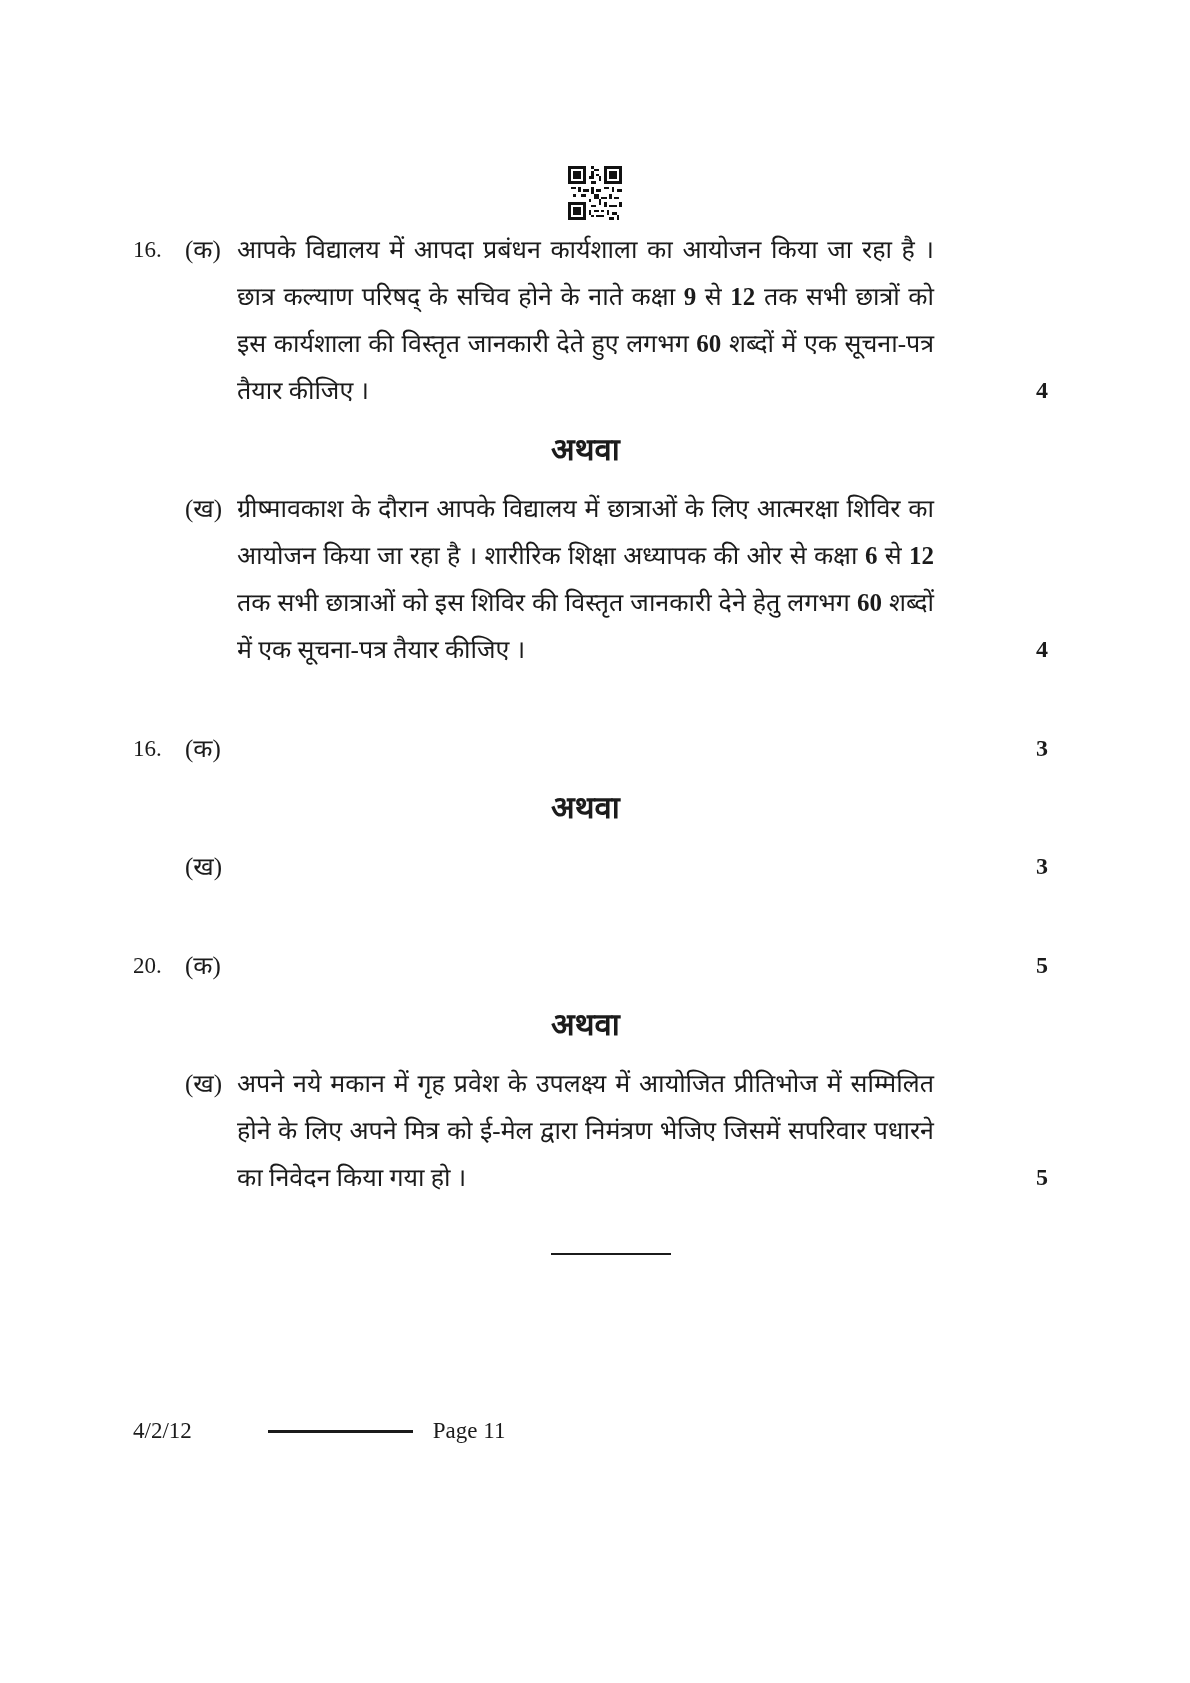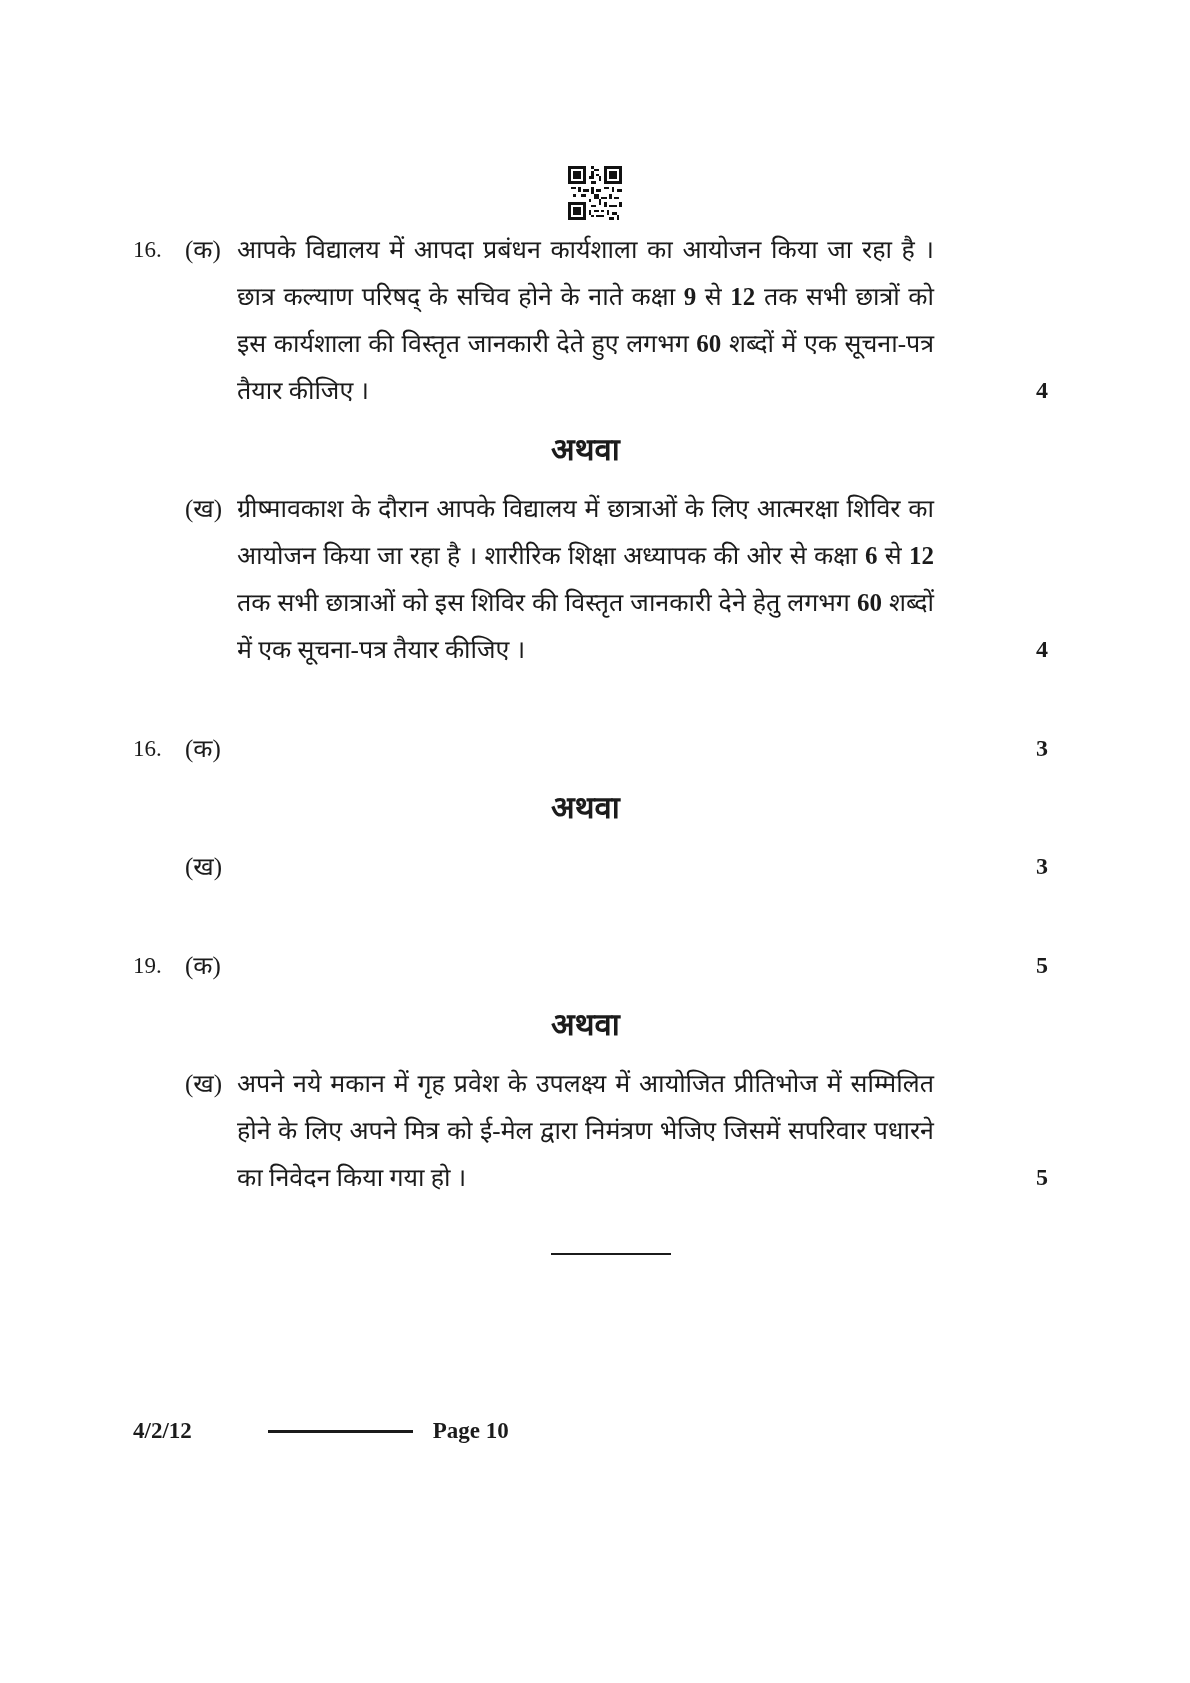--- a/index.html
+++ b/index.html
@@ -66,21 +66,21 @@
     background:#1b1b1b;
     margin-left:418px;
     margin-top:10px;
   }
   .footer{
     position:absolute;
     left:133px;
     top:1418px;
     display:flex;
     align-items:center;
-    font-weight:bold;
+    font-weight:normal;
     font-size:23px;
   }
   .footer-line{
     width:145px;
     height:3px;
     background:#1b1b1b;
     margin-left:76px;
     margin-right:20px;
   }
 </style>
@@ -174,33 +174,33 @@
     <div class="orline">अथवा</div>
     <div class="part">
       <div class="qnum"></div>
       <div class="plabel">(ख)</div>
       <div class="marks">3</div>
     </div>
   </section>
 
   <section class="question">
     <div class="part">
-      <div class="qnum">19.</div>
+      <div class="qnum">20.</div>
       <div class="plabel">(क)</div>
       <div class="marks">5</div>
     </div>
     <div class="orline">अथवा</div>
     <div class="part">
       <div class="qnum"></div>
       <div class="plabel">(ख)</div>
       <div class="ptext">अपने नये मकान में गृह प्रवेश के उपलक्ष्य में आयोजित प्रीतिभोज में सम्मिलित होने के लिए अपने मित्र को ई-मेल द्वारा निमंत्रण भेजिए जिसमें सपरिवार पधारने का निवेदन किया गया हो ।</div>
       <div class="marks">5</div>
     </div>
   </section>
 
   <div class="end-divider"></div>
 </div>
 
 <div class="footer">
   <span>4/2/12</span>
   <span class="footer-line"></span>
-  <span>Page 10</span>
+  <span>Page 11</span>
 </div>
 
 </body></html>

